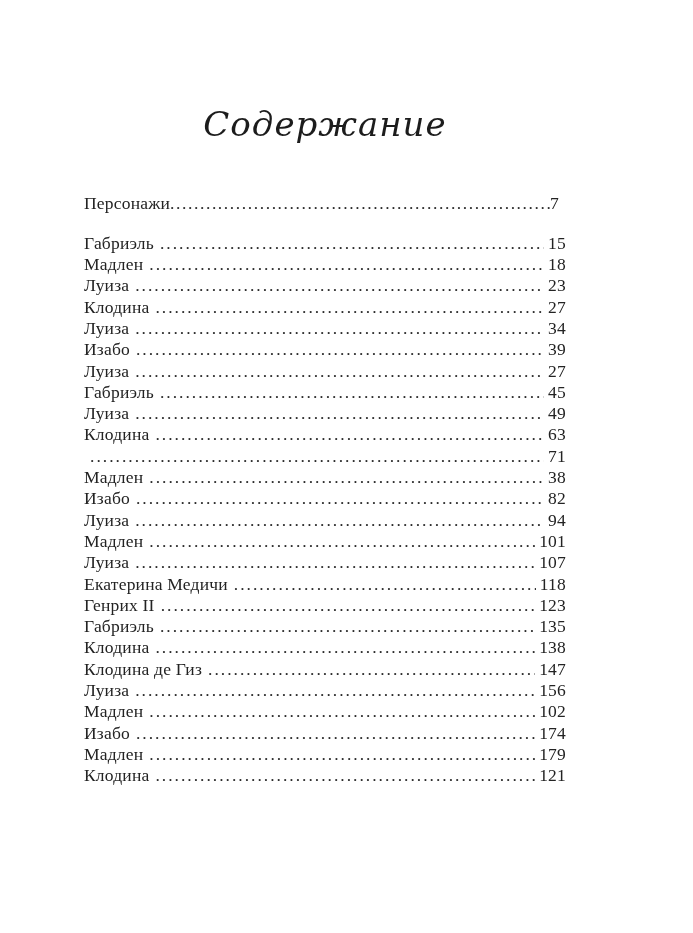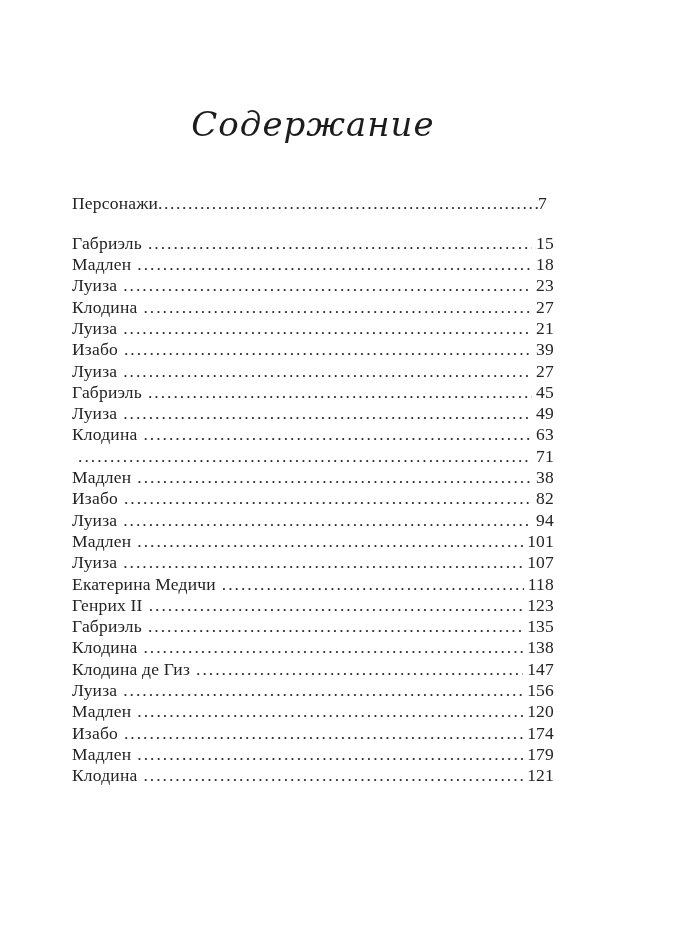--- a/index.html
+++ b/index.html
@@ -11,21 +11,21 @@
     position: relative;
     width: 693px;
     height: 933px;
     background: #ffffff;
     overflow: hidden;
     font-family: "Liberation Serif", serif;
     color: #232323;
   }
   .content {
     position: absolute;
-    left: 72px;
+    left: 84px;
     top: 0;
     width: 482px;
     height: 100%;
   }
   .title {
     margin: 0;
     position: absolute;
     top: 104px;
     left: 0;
     width: 100%;
@@ -104,21 +104,21 @@
 
   <div class="toc-row">
     <span class="label">Клодина</span>
     <span class="leader" aria-hidden="true"></span>
     <span class="pagenum">27</span>
   </div>
 
   <div class="toc-row">
     <span class="label">Луиза</span>
     <span class="leader" aria-hidden="true"></span>
-    <span class="pagenum">21</span>
+    <span class="pagenum">34</span>
   </div>
 
   <div class="toc-row">
     <span class="label">Изабо</span>
     <span class="leader" aria-hidden="true"></span>
     <span class="pagenum">39</span>
   </div>
 
   <div class="toc-row">
     <span class="label">Луиза</span>
@@ -211,21 +211,21 @@
 
   <div class="toc-row">
     <span class="label">Луиза</span>
     <span class="leader" aria-hidden="true"></span>
     <span class="pagenum">156</span>
   </div>
 
   <div class="toc-row">
     <span class="label">Мадлен</span>
     <span class="leader" aria-hidden="true"></span>
-    <span class="pagenum">120</span>
+    <span class="pagenum">102</span>
   </div>
 
   <div class="toc-row">
     <span class="label">Изабо</span>
     <span class="leader" aria-hidden="true"></span>
     <span class="pagenum">174</span>
   </div>
 
   <div class="toc-row">
     <span class="label">Мадлен</span>

